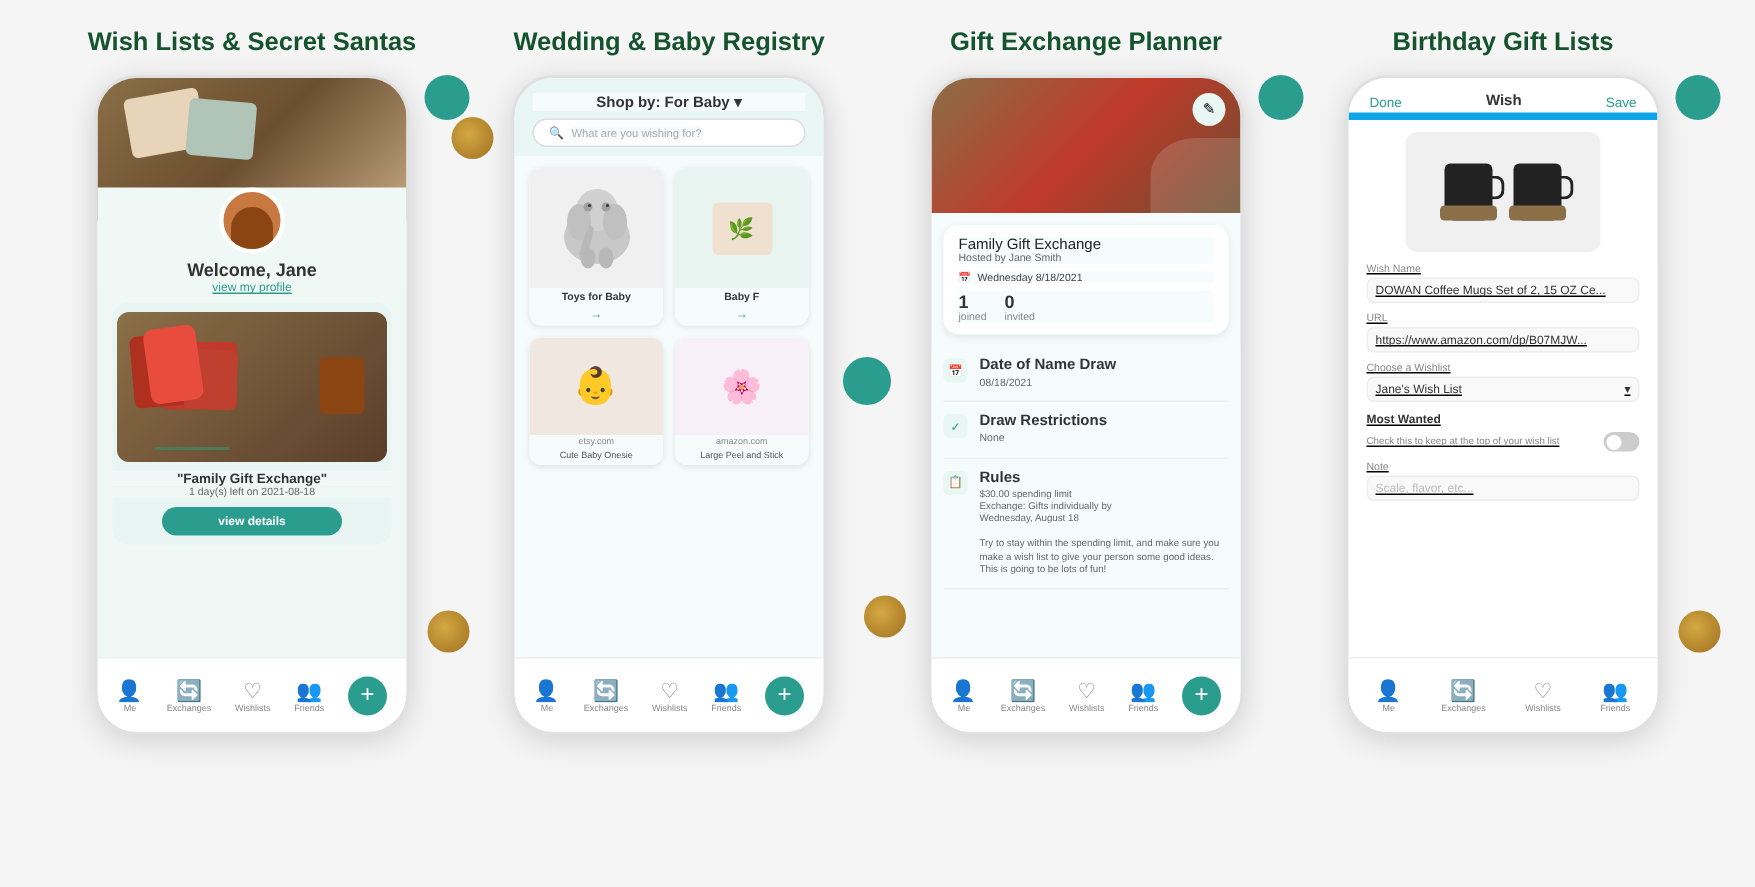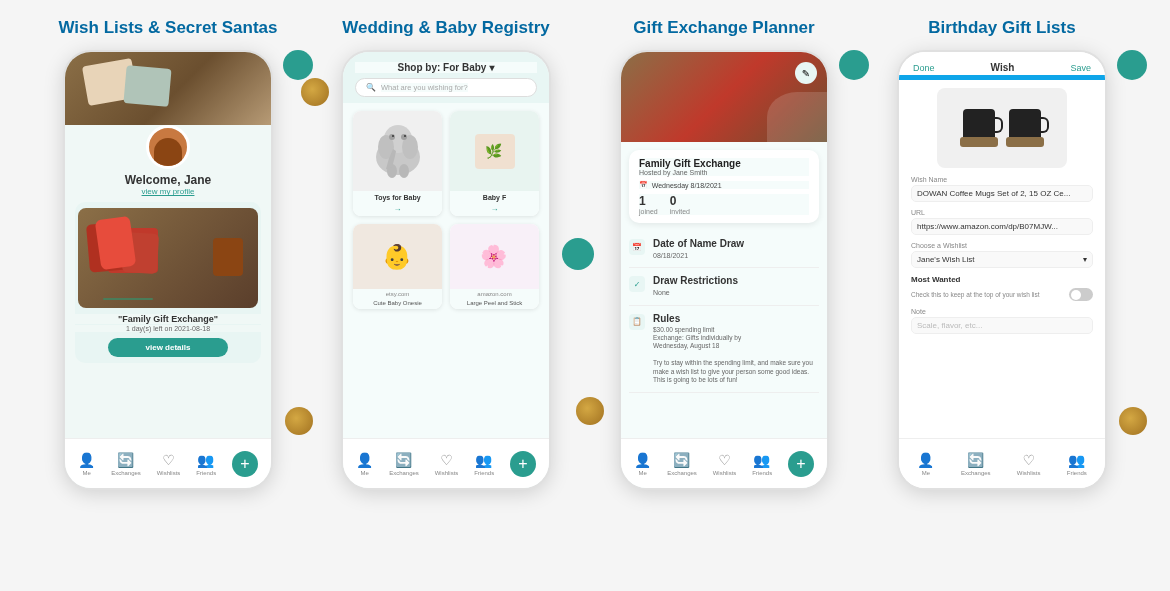--- a/index.html
+++ b/index.html
@@ -25,21 +25,21 @@
     .column {
       display: flex;
       flex-direction: column;
       align-items: center;
       width: 260px;
     }
 
     .column-title {
       font-size: 17px;
       font-weight: 700;
-      color: #0369a1;
+      color: #14532d;
       text-align: center;
       margin-bottom: 12px;
       line-height: 1.2;
     }
 
     
     .phone {
       width: 210px;
       height: 440px;
       background: #fff;
@@ -340,21 +340,21 @@
 
     .phone3 .card {
       background: #fff;
       margin: 8px;
       border-radius: 10px;
       padding: 8px 10px;
       box-shadow: 0 2px 6px rgba(0,0,0,0.08);
     }
     .phone3 .card-title {
       font-size: 10px;
-      font-weight: 700;
+      font-weight: 400;
       color: #222;
     }
     .phone3 .card-host {
       font-size: 7px;
       color: #666;
     }
     .phone3 .card-date {
       display: flex;
       align-items: center;
       gap: 4px;
@@ -436,20 +436,21 @@
       color: #333;
     }
     .phone4 .top-save {
       font-size: 9px;
       color: #2a9d8f;
       font-weight: 400;
     }
 
     .phone4 .form-section {
       padding: 0 12px 60px;
+      text-decoration: underline;
     }
     .phone4 .form-field {
       margin-bottom: 7px;
     }
     .phone4 .field-label {
       font-size: 7px;
       color: #888;
       margin-bottom: 2px;
     }
     .phone4 .field-value {

